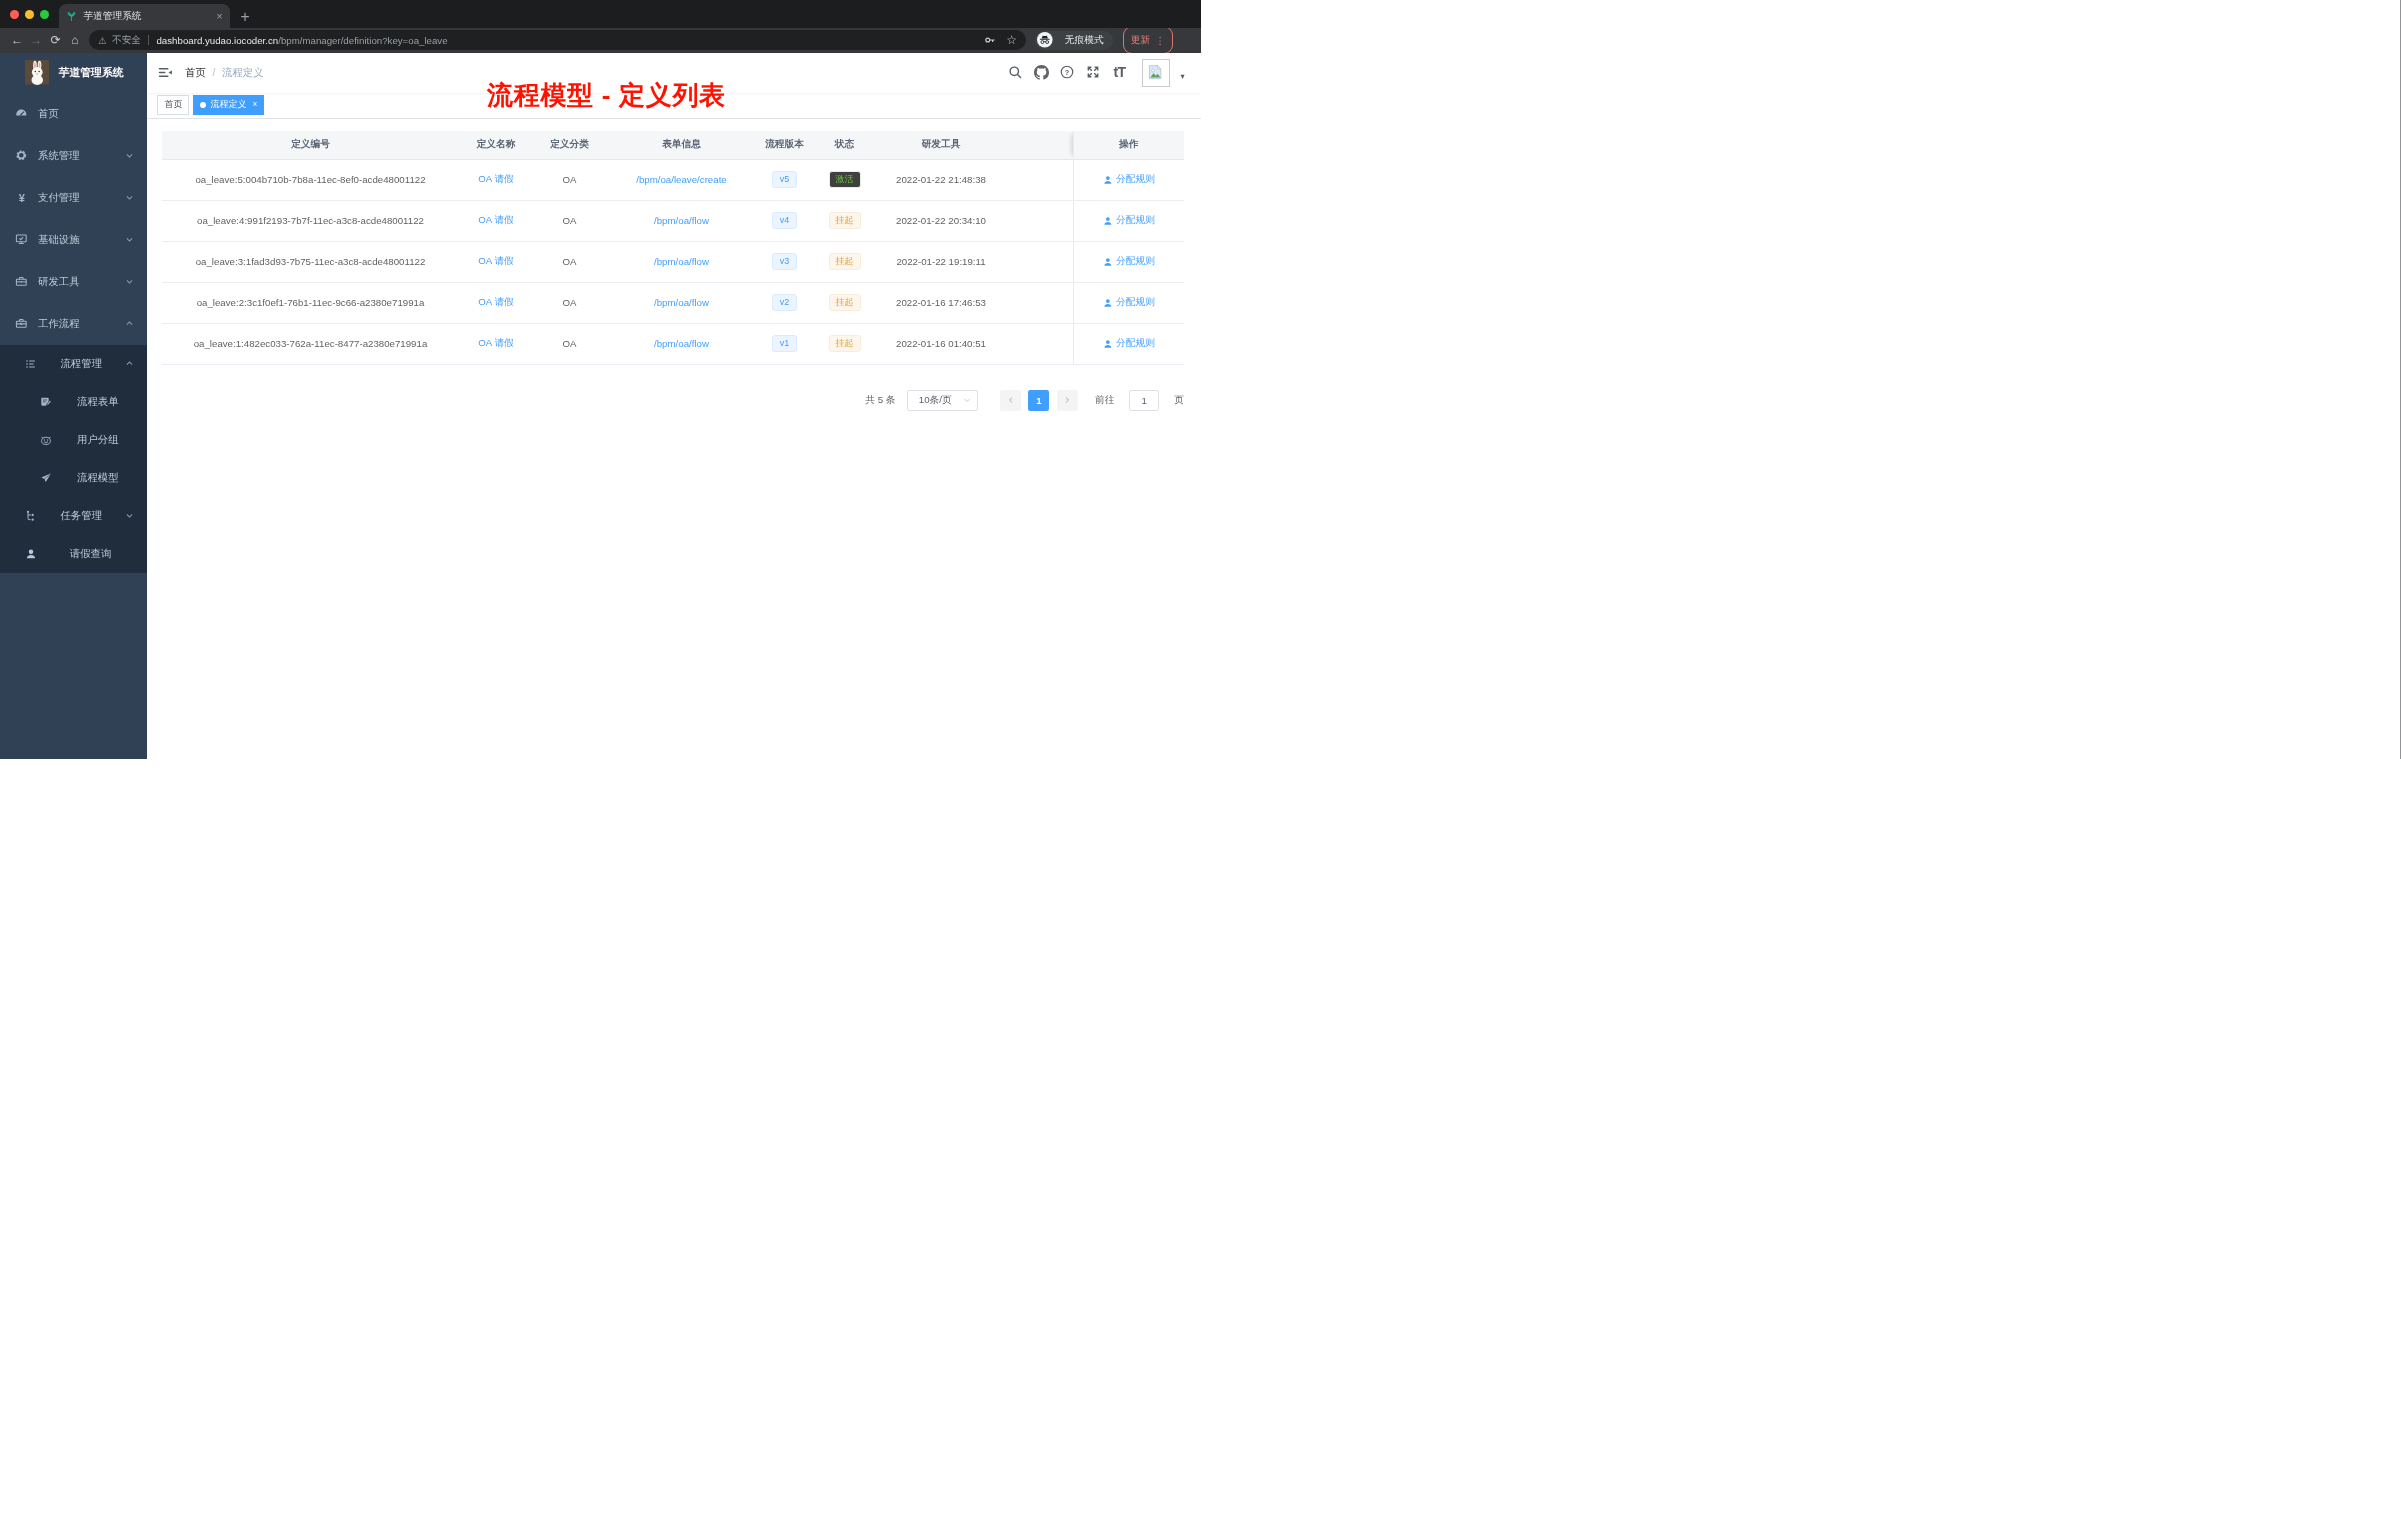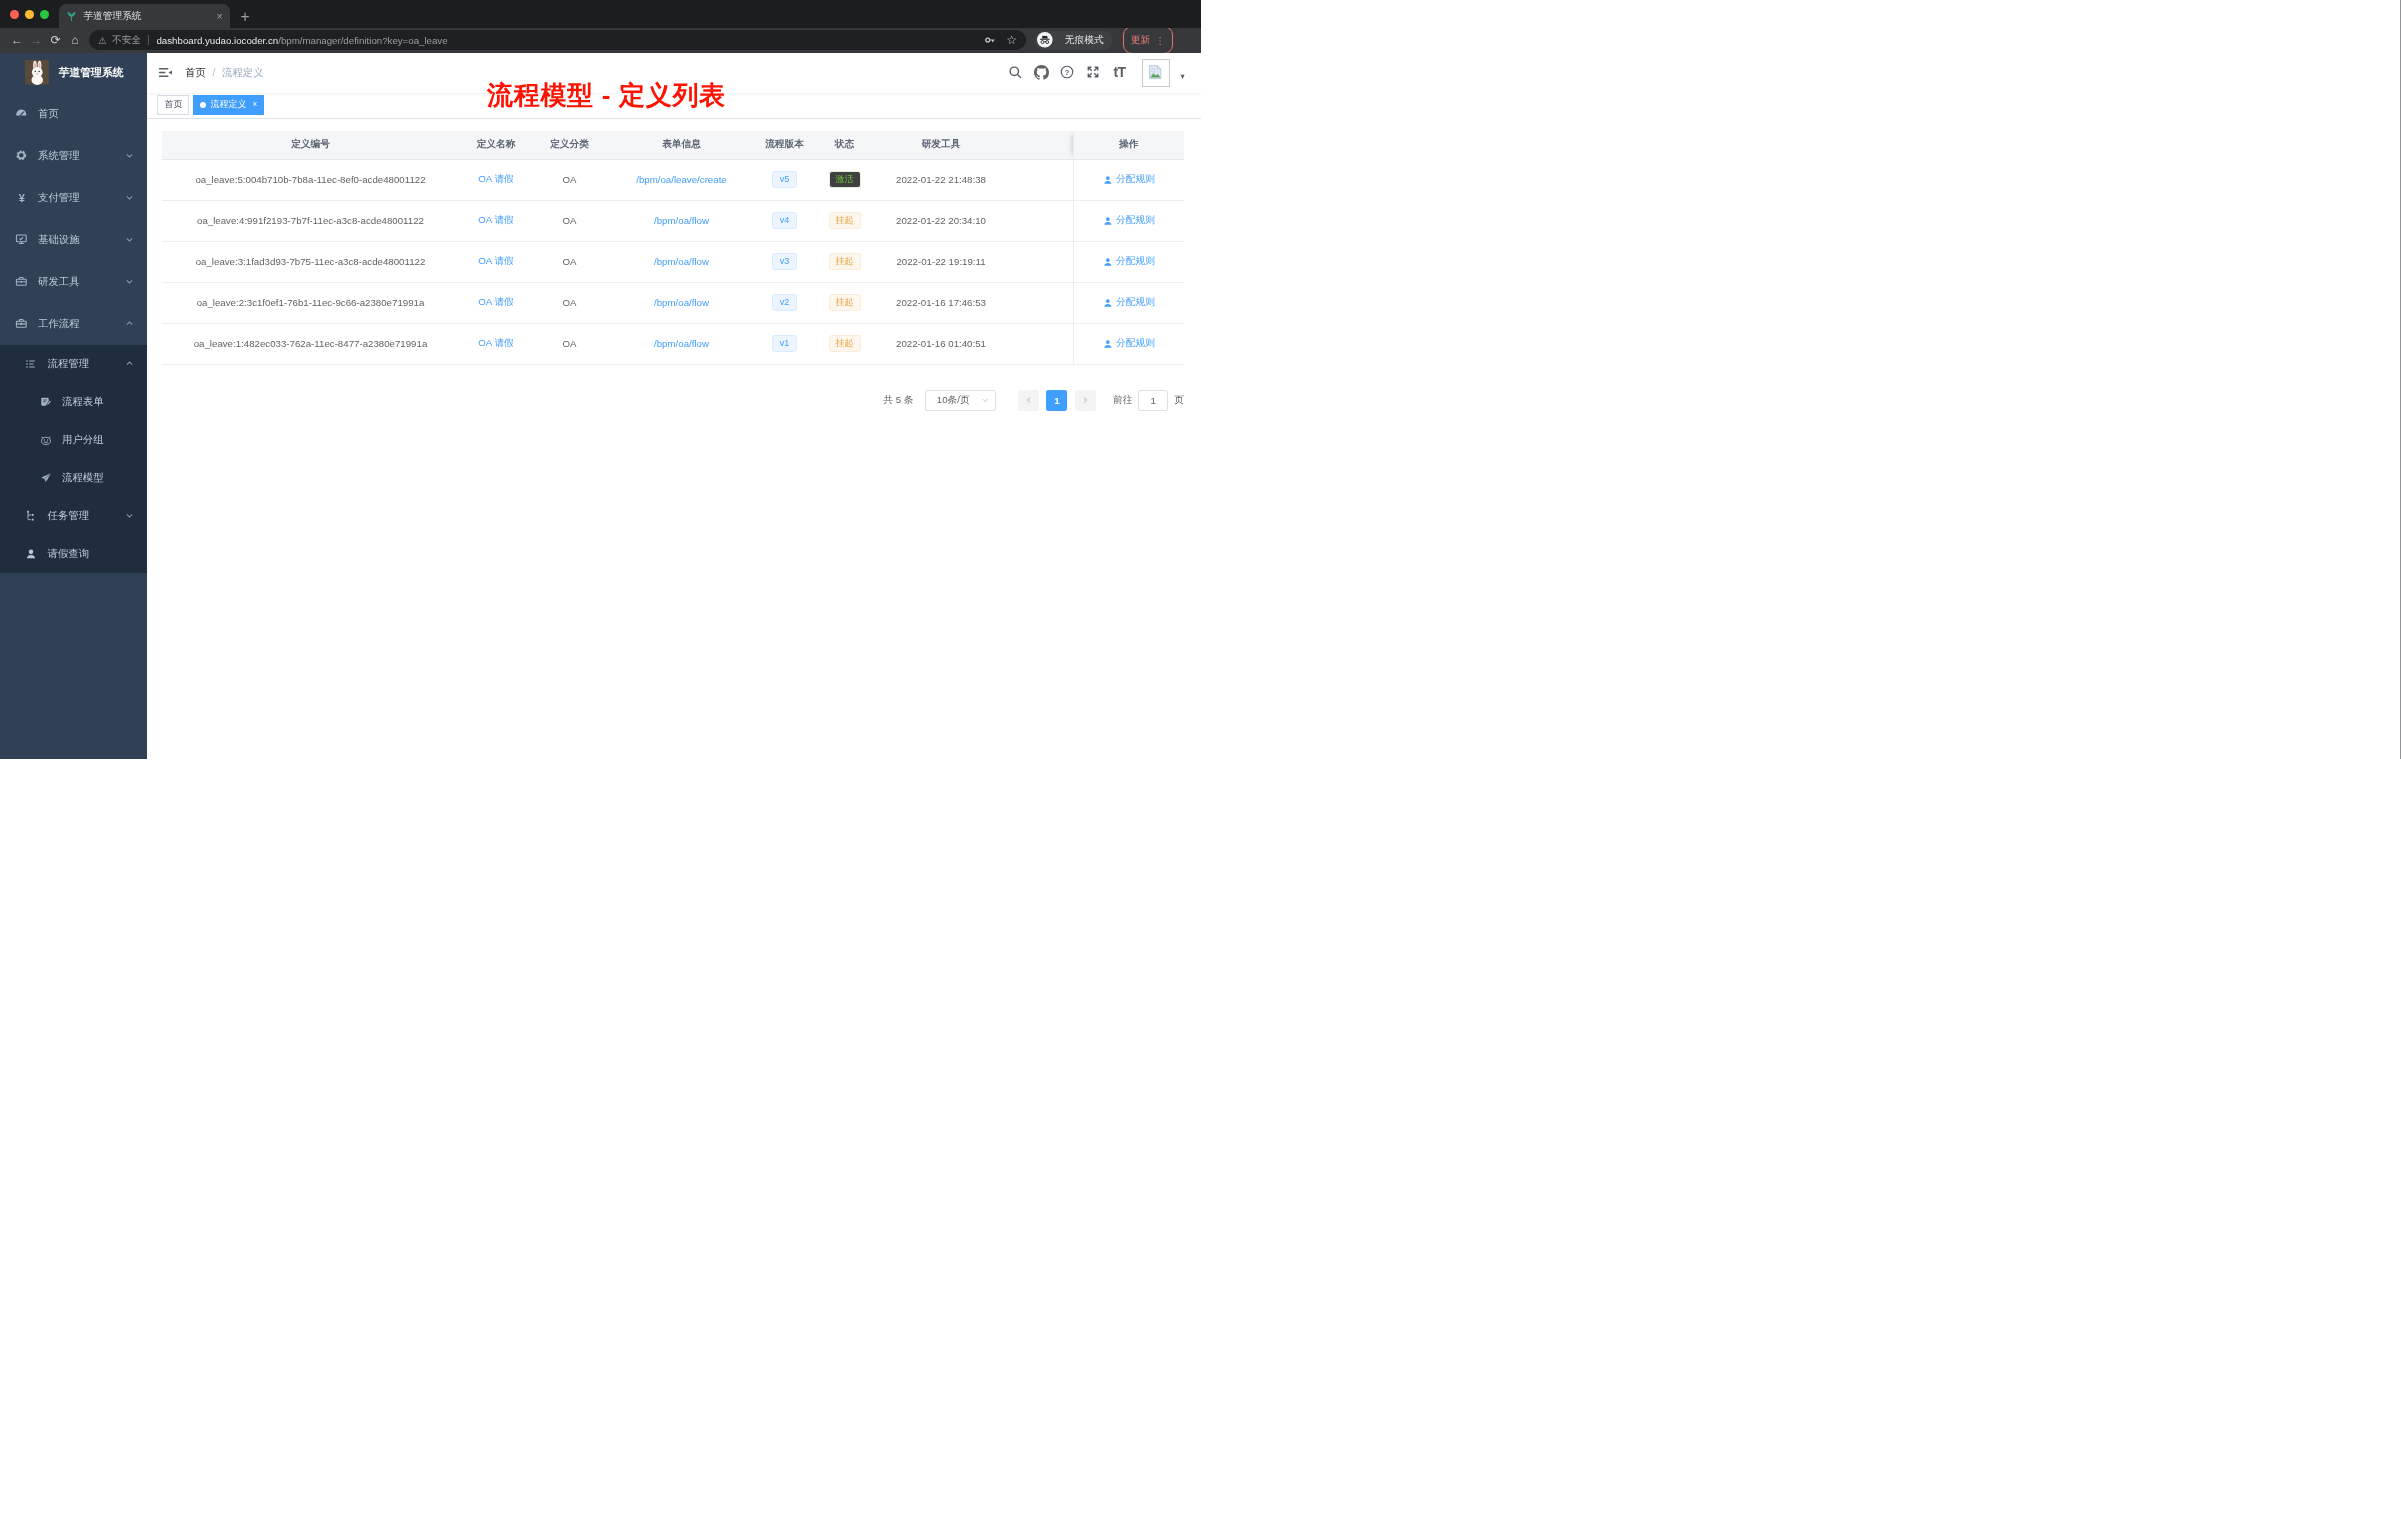--- a/index.html
+++ b/index.html
@@ -38,21 +38,21 @@
 
   
   .app { display:flex; height:706px; }
   .sidebar { width:147px; background:#304156; flex-shrink:0; color:#bfcbd9; }
   .logo { height:40px; display:flex; align-items:center; padding-left:24.5px; gap:9.7px; }
   .logo-title { color:#fff; font-weight:bold; font-size:10.8px; white-space:nowrap; }
   .menu-item { height:42px; display:flex; align-items:center; padding:0 13.4px 0 15px; font-size:10.4px; gap:9.7px; cursor:default; }
   .mi-icon { width:13.4px; display:flex; justify-content:center; align-items:center; }
   .menu-label { flex:1; white-space:nowrap; }
   .submenu { background:#1f2d3d; }
-  .submenu .menu-item { height:38px; }
+  .submenu .menu-item { height:38px;text-align:center; }
   .lvl2 { padding-left:24.5px; }
   .lvl3 { padding-left:39px; }
   .yen-glyph { font-size:11px; font-weight:bold; color:#a3b4c6; }
 
   .main { flex:1; position:relative; background:#fff; }
   .navbar { height:40px; background:#fff; display:flex; align-items:center;
     padding:0 16.3px 0 11px; box-shadow:0 0.7px 3px rgba(0,21,41,.08); position:relative; z-index:2; }
   .crumbs { margin-left:12px; font-size:10.4px; display:flex; align-items:center; gap:6.7px; }
   .crumb-home { color:#303133; }
   .crumb-sep { color:#b6bdc8; }
@@ -95,21 +95,21 @@
   
   .pager { width:1022px; margin-top:25px; display:flex; justify-content:flex-end;
     align-items:center; font-size:9.7px; color:#606266; }
   .pg-total { margin-right:12px; }
   .pg-size { width:71px; height:21px; border:0.7px solid #dcdfe6; border-radius:2.2px; display:flex;
     align-items:center; justify-content:space-between; padding:0 6px 0 10.4px; margin-right:18px; color:#606266; }
   .pg-btn { width:21px; height:21px; background:#f4f4f5; border-radius:2.2px; display:flex;
     align-items:center; justify-content:center; margin:0 3.7px; }
   .pg-cur { width:21px; height:21px; background:#409eff; border-radius:2.2px; color:#fff; display:flex;
     align-items:center; justify-content:center; margin:0 3.7px; font-weight:bold; }
-  .pg-goto { margin-left:13.4px; display:flex; align-items:center; gap:6px; }
+  .pg-goto { margin-left:13.4px; display:flex; align-items:center; gap:15px; }
   .pg-input { width:30px; height:21px; border:0.7px solid #dcdfe6; border-radius:2.2px; display:flex;
     align-items:center; justify-content:center; }
 
   .window-edge { position:fixed; right:0; top:0; width:1.5px; height:759px;
     background:rgba(40,42,45,.5); z-index:50; }
 </style>
 </head>
 <body>
 
 <div>

